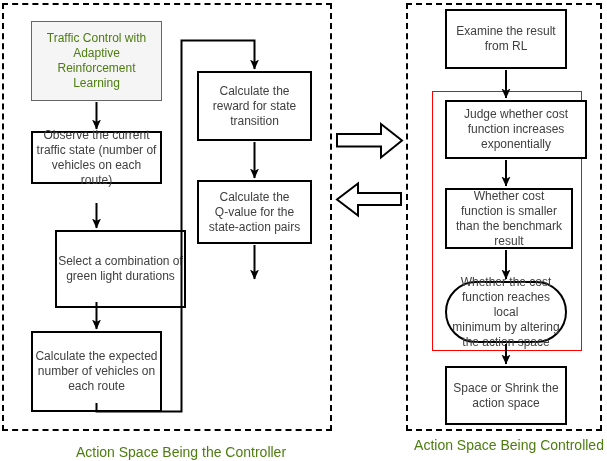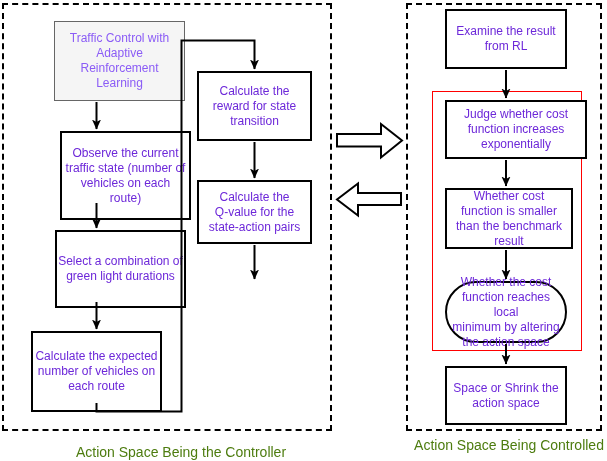--- a/index.html
+++ b/index.html
@@ -21,36 +21,35 @@
     position:absolute;
     border:2px dashed var(--line);
     box-sizing:border-box;
     background:transparent;
   }
   .node{
     position:absolute;
     box-sizing:border-box;
     border:2px solid var(--line);
     background:#ffffff;
-    color:#6d28d9;
+    color:#404040;
     font-size:12px;
     line-height:15px;
     text-align:center;
     display:flex;
     align-items:center;
     justify-content:center;
     white-space:pre-line;
     padding:0 1px;
     z-index:2;
   }
   .node.start{
     border:1px solid var(--start-border);
     background:var(--start-fill);
-    color:#8b5cf6;
-    margin-left:23px;
+    color:#4d7c0f;
   }
   .highlight{
     position:absolute;
     box-sizing:border-box;
     border:1.5px solid var(--red);
     z-index:1;
   }
   .caption{
     position:absolute;
     transform:translateX(-50%);
@@ -86,21 +85,21 @@
 
   <div class="container" style="left:406px;top:3px;width:196px;height:428px;"></div>
 
   <div class="highlight" style="left:432px;top:91px;width:150px;height:260px;"></div>
 
   <div class="node start" style="left:31px;top:21px;width:131px;height:80px;">Traffic Control with
 Adaptive
 Reinforcement
 Learning</div>
 
-  <div class="node" style="left:31px;top:131px;width:131px;height:89px;margin-left:29px;">Observe the current
+  <div class="node" style="left:31px;top:131px;width:131px;height:53px;">Observe the current
 traffic state (number of
 vehicles on each
 route)</div>
 
   <div class="node" style="left:31px;top:230px;width:131px;height:78px;margin-left:24px;">Select a combination of
 green light durations</div>
 
   <div class="node" style="left:31px;top:331px;width:131px;height:81px;">Calculate the expected
 number of vehicles on
 each route</div>

